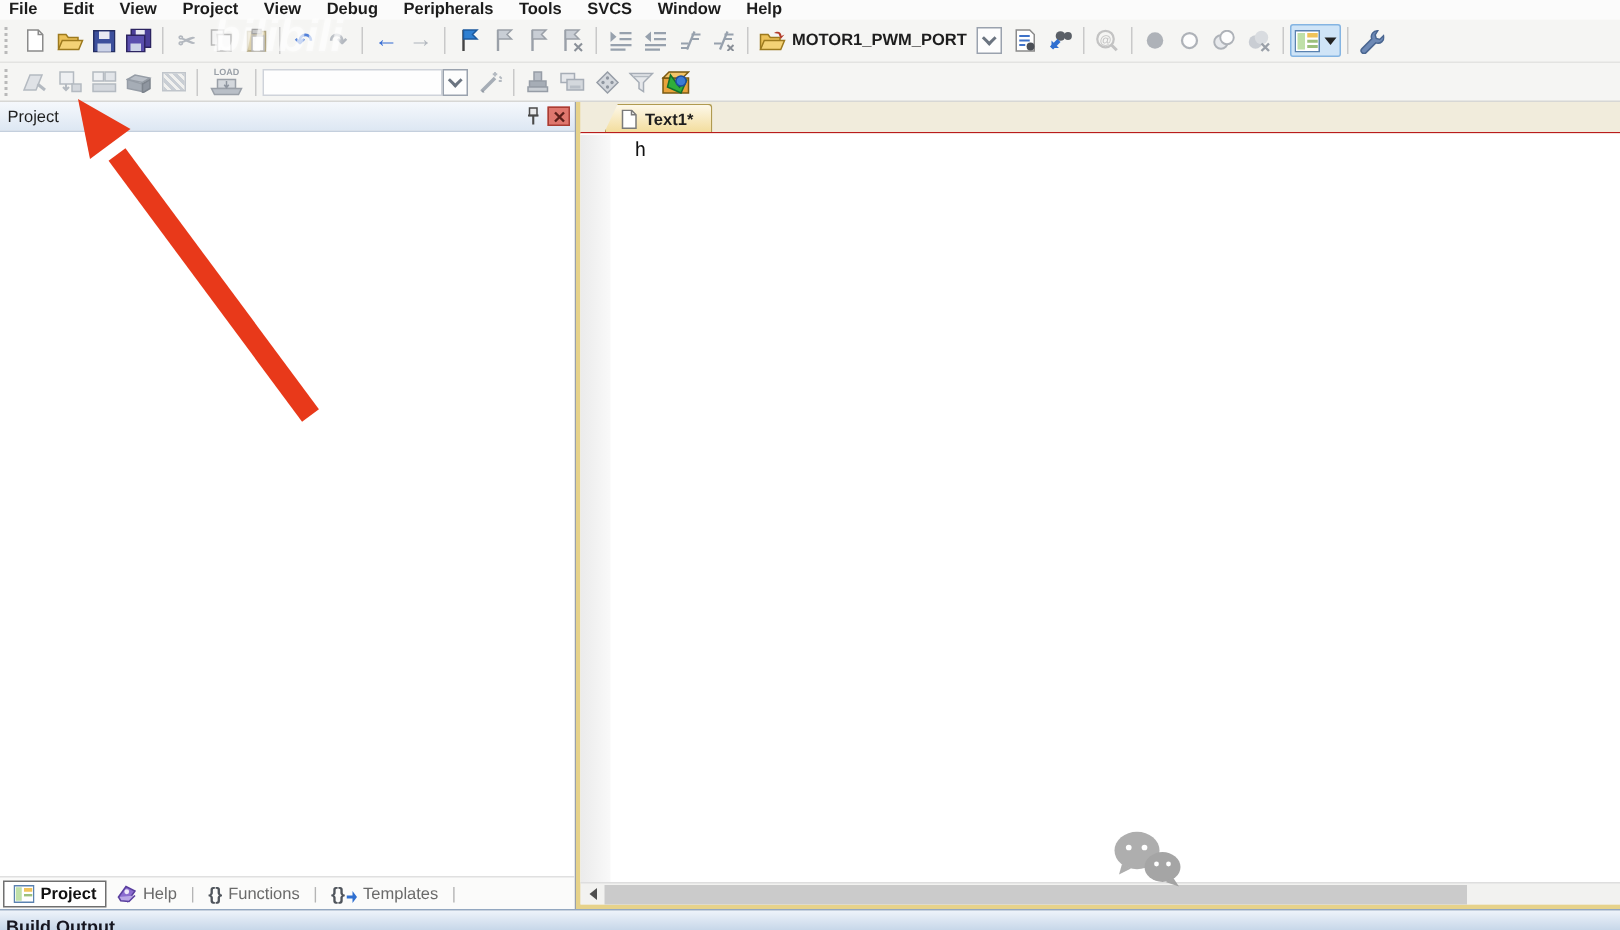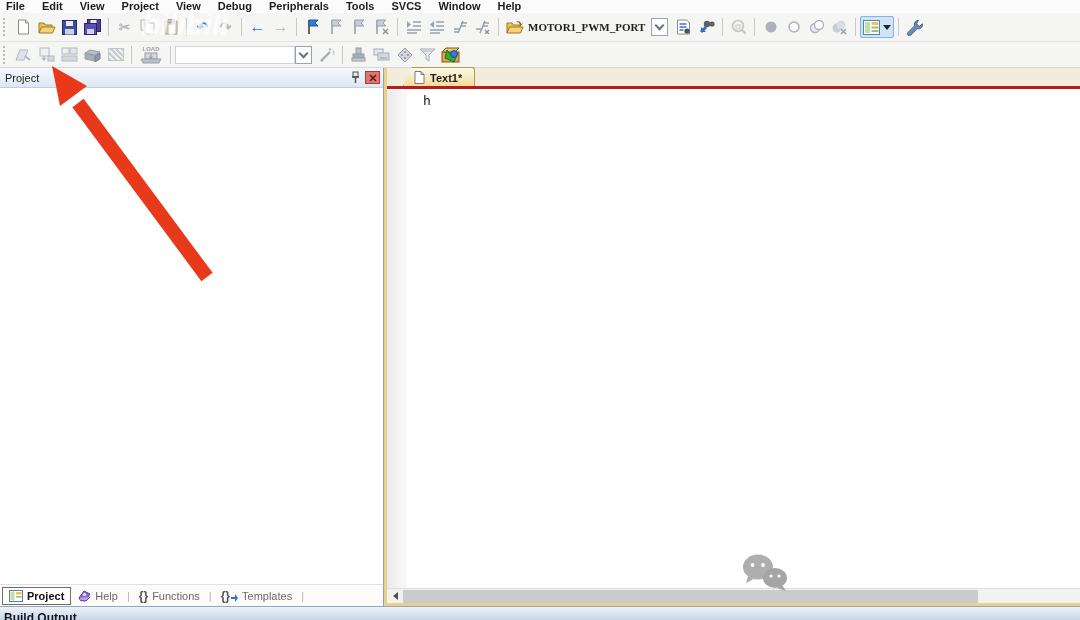--- a/index.html
+++ b/index.html
@@ -16,21 +16,21 @@
   .toolbar { background:#f5f5f3; display:flex; align-items:center; padding-left:2px; }
   .tb1 { height:29px; border-bottom:1px solid #e3e3e1; }
   .tb2 { height:26px; border-bottom:1px solid #d7d7d5; }
   .grip { width:6px; height:18px; border-left:2px dotted #b9b9b9; margin:0 3px 0 1px; }
   .sep  { width:1px; height:18px; background:#c9c9c9; margin:0 4px; }
   .tbi  { width:23px; height:22px; display:flex; align-items:center; justify-content:center;
           font-size:14px; flex:none; }
   .tbi.sm { height:20px; }
   .glyph-blue { color:#3a6fd4; font-weight:bold; }
   .glyph-gray { color:#b3b8bf; font-weight:bold; }
-  .combo-text { font-size:11px; font-weight:bold; color:#1d1d1d; padding:0 6px 0 2px; min-width:120px;font-family:Liberation Serif, serif; }
+  .combo-text { font-size:11px; font-weight:bold; color:#1d1d1d; padding:0 6px 0 2px; min-width:120px; }
   .dd-btn { width:17px; height:18px; border:1px solid #9aa2ae; background:#fdfdfd; display:flex;
             align-items:center; justify-content:center; }
   .chev { width:7px; height:7px; border-right:2px solid #6b7480; border-bottom:2px solid #6b7480;
           transform:rotate(45deg); margin-top:-3px; }
   .combo-field { width:120px; height:18px; background:#fefefe; border:1px solid #cfd3da; }
   .win-btn { display:flex; align-items:center; height:22px; background:#cfe4f7; border:1px solid #84b4e2;
              border-radius:2px; padding:0 2px; gap:3px; }
   .dda { width:0; height:0; border-left:4px solid transparent; border-right:4px solid transparent;
          border-top:5px solid #222; }
   .loadbox { display:flex; flex-direction:column; align-items:center; width:30px; color:#9aa0a8; }
@@ -52,21 +52,21 @@
   .pp-tabs { height:22px; flex:none; background:#fbfbfa; display:flex; align-items:center;
              font-size:11px; color:#6a6a6a; padding-left:2px; border-top:1px solid #e0e0e0; }
   .pt { display:flex; align-items:center; gap:4px; padding:2px 6px; white-space:nowrap; }
   .pt.active { border:1px solid #6f6f6f; background:#fff; font-weight:bold; color:#111; }
   .vbar { color:#b5b5b5; margin:0 3px; }
   .brace { font-weight:bold; color:#4f545b; font-size:12px; }
 
   .editor { flex:1; display:flex; flex-direction:column; min-width:0; background:#f2edd9;
             border-left:3px solid #e6d28a; border-bottom:3px solid #e6d28a; }
   .tabbar { height:21px; flex:none; display:flex; align-items:flex-end; padding-left:16px;
-            background:#f1ecdc; border-bottom:3px solid #b91c1c; }
+            background:#f1ecdc; border-bottom:1px solid #b91c1c; }
   .etab { display:flex; align-items:center; gap:5px; background:linear-gradient(#fdf8e9,#f3dd9d);
           border:1px solid #b09a50; border-bottom:none; padding:3px 12px 2px 10px; font-size:11px;
           font-weight:bold; color:#1e1e1e; clip-path:polygon(9px 0,100% 0,100% 100%,0 100%);
           border-radius:3px 3px 0 0; }
   .econtent { flex:1; display:flex; background:#fff; min-height:0; border-top:1px solid #fff; }
   .gutter { width:20px; flex:none; background:linear-gradient(90deg,#ebebeb,#f9f9f9); }
   .code { padding:3px 0 0 16px; font-family:"DejaVu Sans Mono","Liberation Mono",monospace;
           font-size:13px; color:#111; }
   .hscroll { height:15px; flex:none; display:flex; background:#f2f2f0; border-top:1px solid #dedede; }
   .sb-btn { width:16px; height:100%; display:flex; align-items:center; justify-content:center; }

